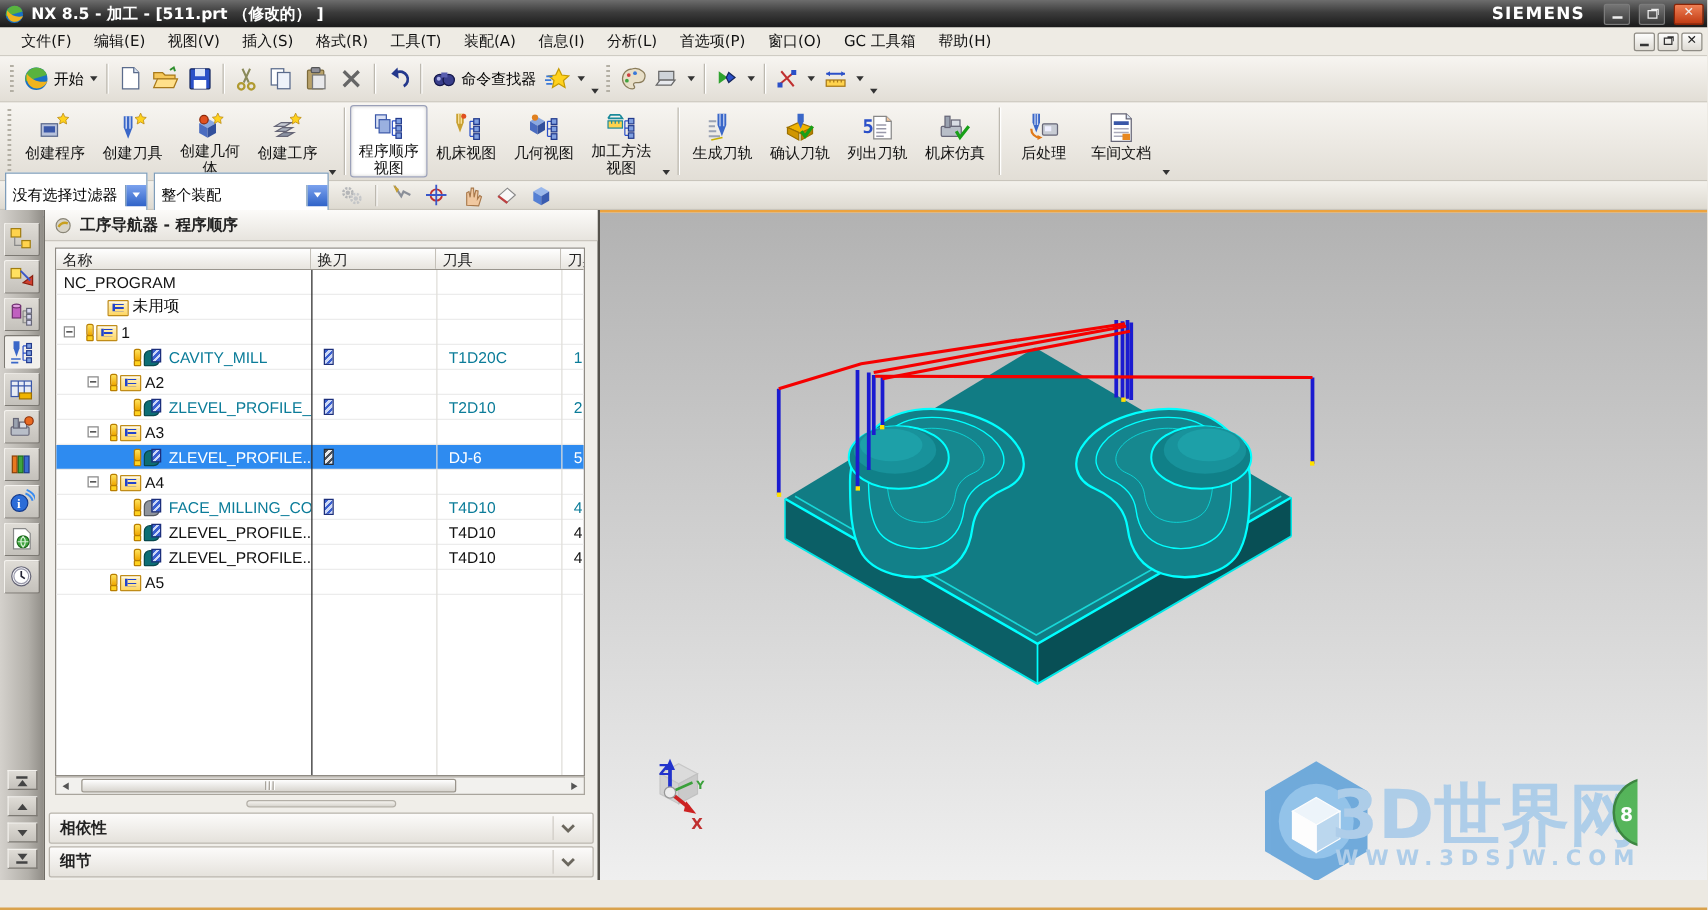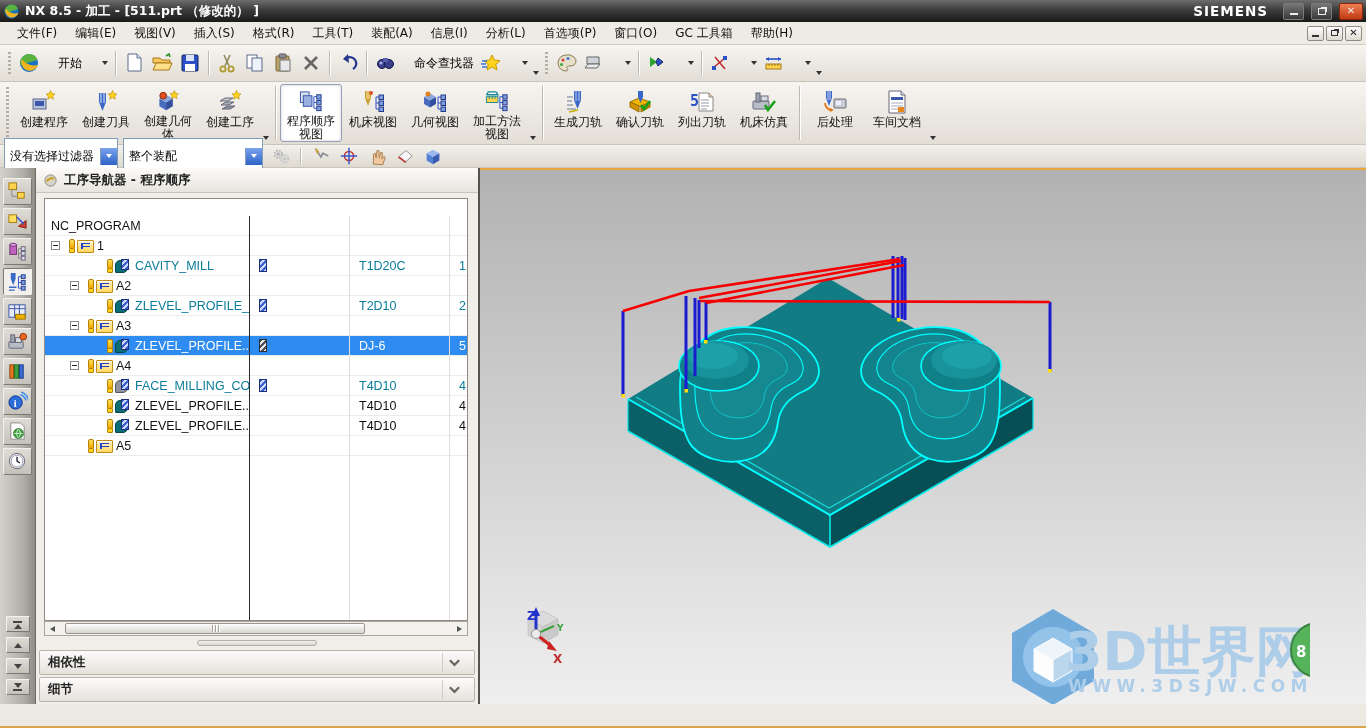--- a/index.html
+++ b/index.html
@@ -22,21 +22,21 @@
 .mdi{margin-left:auto;display:flex;gap:2px;padding-right:4px}
 .mdibtn{width:17px;height:15px;border:1px solid #8f8c85;border-radius:2px;background:linear-gradient(#fdfdfc,#dedbd4);display:flex;align-items:center;justify-content:center;color:#222;font-size:9px}
 .gl-minb{width:7px;height:2px;background:#333;margin-top:5px}
 .gl-resb{width:7px;height:6px;border:1px solid #333;box-shadow:2px -2px 0 -1px #333}
 .gl-x{font-weight:bold;font-size:10px;line-height:1}
 
 .tb{display:flex;align-items:center;background:linear-gradient(#f7f5f1,#e2ded6);border-bottom:1px solid #c9c5bc}
 .tb1{height:37px;padding:2px 4px}
 .grip{width:3px;align-self:stretch;margin:5px 4px;background:repeating-linear-gradient(#b3afa4 0 2px,transparent 2px 4px)}
 .sep{width:1px;align-self:stretch;margin:4px 4px;background:#bdb9b0;box-shadow:1px 0 0 #fff}
-.tbtn{height:28px;min-width:28px;display:flex;align-items:center;justify-content:center;gap:18px;padding:0 3px;border-radius:3px}
+.tbtn{height:28px;min-width:28px;display:flex;align-items:center;justify-content:center;gap:3px;padding:0 3px;border-radius:3px}
 .tbtn svg{width:22px;height:22px}
 .tlab{font-size:12px;white-space:nowrap}
 .dd{width:0;height:0;border-left:3.5px solid transparent;border-right:3.5px solid transparent;border-top:4px solid #333;margin-left:2px}
 .ovf{align-self:flex-end;margin:0 2px 4px 2px}
 
 .tb2{height:63px;padding:0 2px;align-items:stretch}
 .cambtn{width:62px;display:flex;flex-direction:column;align-items:center;padding-top:4px;gap:1px;border:1px solid transparent;border-radius:3px;margin:2px 0}
 .cambtn svg{width:26px;height:26px}
 .cambtn .clabel{font-size:12px;line-height:13px;text-align:center;max-width:52px;word-break:break-all;color:#111}
 .cambtn.active{background:#fff;border-color:#9aa0b8;box-shadow:inset 0 0 3px #c8c8c8}
@@ -614,25 +614,42 @@
 
     <div class="navpanel">
       <div class="navheader">
         <svg viewBox="0 0 16 16">
             <circle cx="8" cy="8" r="6" fill="#d8d4c8" stroke="#8a8678"></circle>
             <path d="M4 9c2-3 5-4 8-3" fill="none" stroke="#c8a020" stroke-width="2"></path>
           </svg>
         <span>工序导航器 - 程序顺序</span>
       </div>
       <div class="tablewrap">
+        <div class="thead">
+          <span class="th c1">名称</span>
+          <span class="th c2">换刀</span>
+          <span class="th c3">刀具</span>
+          <span class="th c4">刀具号</span>
+        </div>
         <div class="tbody" id="treeRows" style="position:absolute;left:0;right:0;top:17px;bottom:0">
             <div class="trow">
               <span class="tc-name">
                 <span class="lead" style="width:4px"></span>
                 <span class="tlabel">NC_PROGRAM</span>
+              </span>
+              <span class="tc-change"></span>
+              <span class="tc-tool"></span>
+              <span class="tc-no"></span>
+            </div>
+            <div class="trow">
+              <span class="tc-name">
+                <span class="lead" style="width:23px"></span>
+                <span class="slot"></span>
+                <span class="fld"></span>
+                <span class="tlabel">未用项</span>
               </span>
               <span class="tc-change"></span>
               <span class="tc-tool"></span>
               <span class="tc-no"></span>
             </div>
             <div class="trow">
               <span class="tc-name">
                 <span class="lead" style="width:4px"></span>
                 <span class="slot">
                   <span class="exp">

